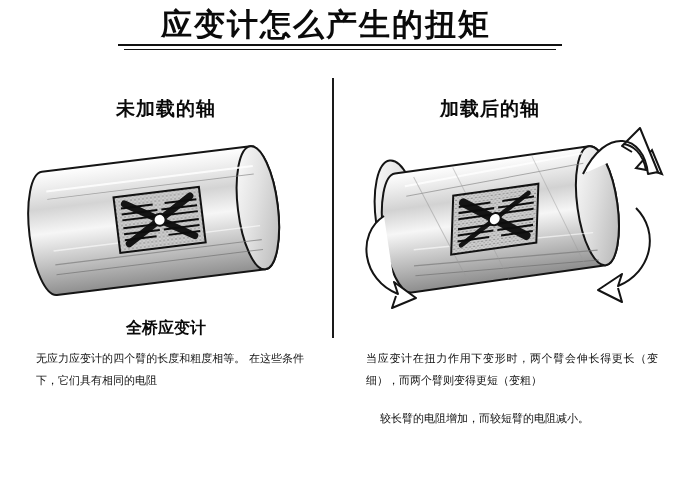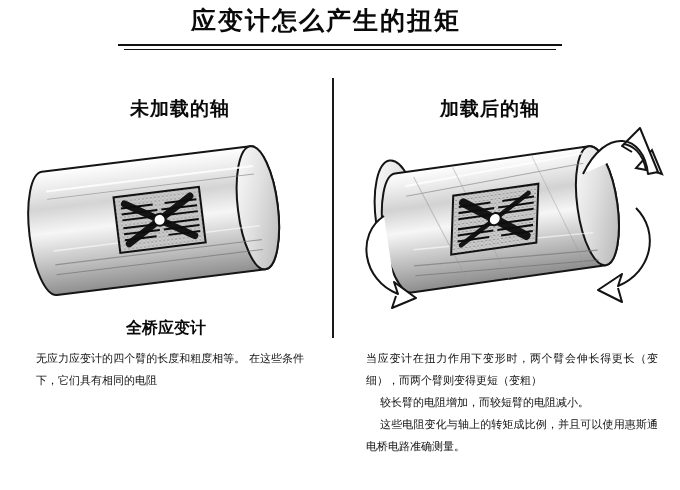--- a/index.html
+++ b/index.html
@@ -21,21 +21,21 @@
     height: 490px;
   }
 
   
   .title {
     position: absolute;
     top: 4px;
     left: 0;
     width: 652px;
     text-align: center;
-    font-size: 25px;
+    font-size: 31px;
     font-weight: bold;
     letter-spacing: 2px;
     color: #0a0a0a;
   }
   .title-rule {
     position: absolute;
     top: 44px;
     left: 118px;
     width: 444px;
     height: 0;
@@ -59,21 +59,21 @@
   }
 
   
   .col-head {
     position: absolute;
     font-size: 19px;
     font-weight: bold;
     letter-spacing: 1px;
     color: #0a0a0a;
   }
-  .col-head.left  { top: 96px; left: 0; width: 332px; text-align: center; margin-left: 14px; }
+  .col-head.left  { top: 96px; left: 0; width: 332px; text-align: center; }
   .col-head.right { top: 96px; left: 316px; width: 348px; text-align: center; }
 
   
   .sub-head {
     position: absolute;
     font-size: 16px;
     font-weight: bold;
     color: #0a0a0a;
   }
   .sub-head.left  { top: 310px; left: 0; width: 332px; text-align: center; margin-top: 8px; }
@@ -91,21 +91,21 @@
     top: 348px;
     left: 36px;
     width: 268px;
   }
   .body-text.right {
     top: 348px;
     left: 366px;
     width: 292px;
   }
   .body-text p { margin: 0; }
-  .body-text p.indent { text-indent: 14px; }
+  .body-text p.indent { text-indent: 14px; margin-top: 16px; }
 
   
   .figure {
     position: absolute;
     overflow: hidden;
   }
   .figure.left  { left: 8px;  top: 120px; width: 320px; height: 190px; }
   .figure.right { left: 340px; top: 112px; width: 336px; height: 200px; }
   .figure svg { display: block; }
 </style>
@@ -244,16 +244,15 @@
 
   <div class="sub-head left">全桥应变计</div>
 
   <div class="body-text left">
     <p>无应力应变计的四个臂的长度和粗度相等。  在这些条件下，它们具有相同的电阻</p>
   </div>
 
   <div class="body-text right">
     <p>当应变计在扭力作用下变形时，两个臂会伸长得更长（变细），而两个臂则变得更短（变粗）</p>
     <p class="indent">  较长臂的电阻增加，而较短臂的电阻减小。</p>
-    <p class="indent">  这些电阻变化与轴上的转矩成比例，并且可以使用惠斯通电桥电路准确测量。</p>
   </div>
 
 </div>
 
 </body></html>

